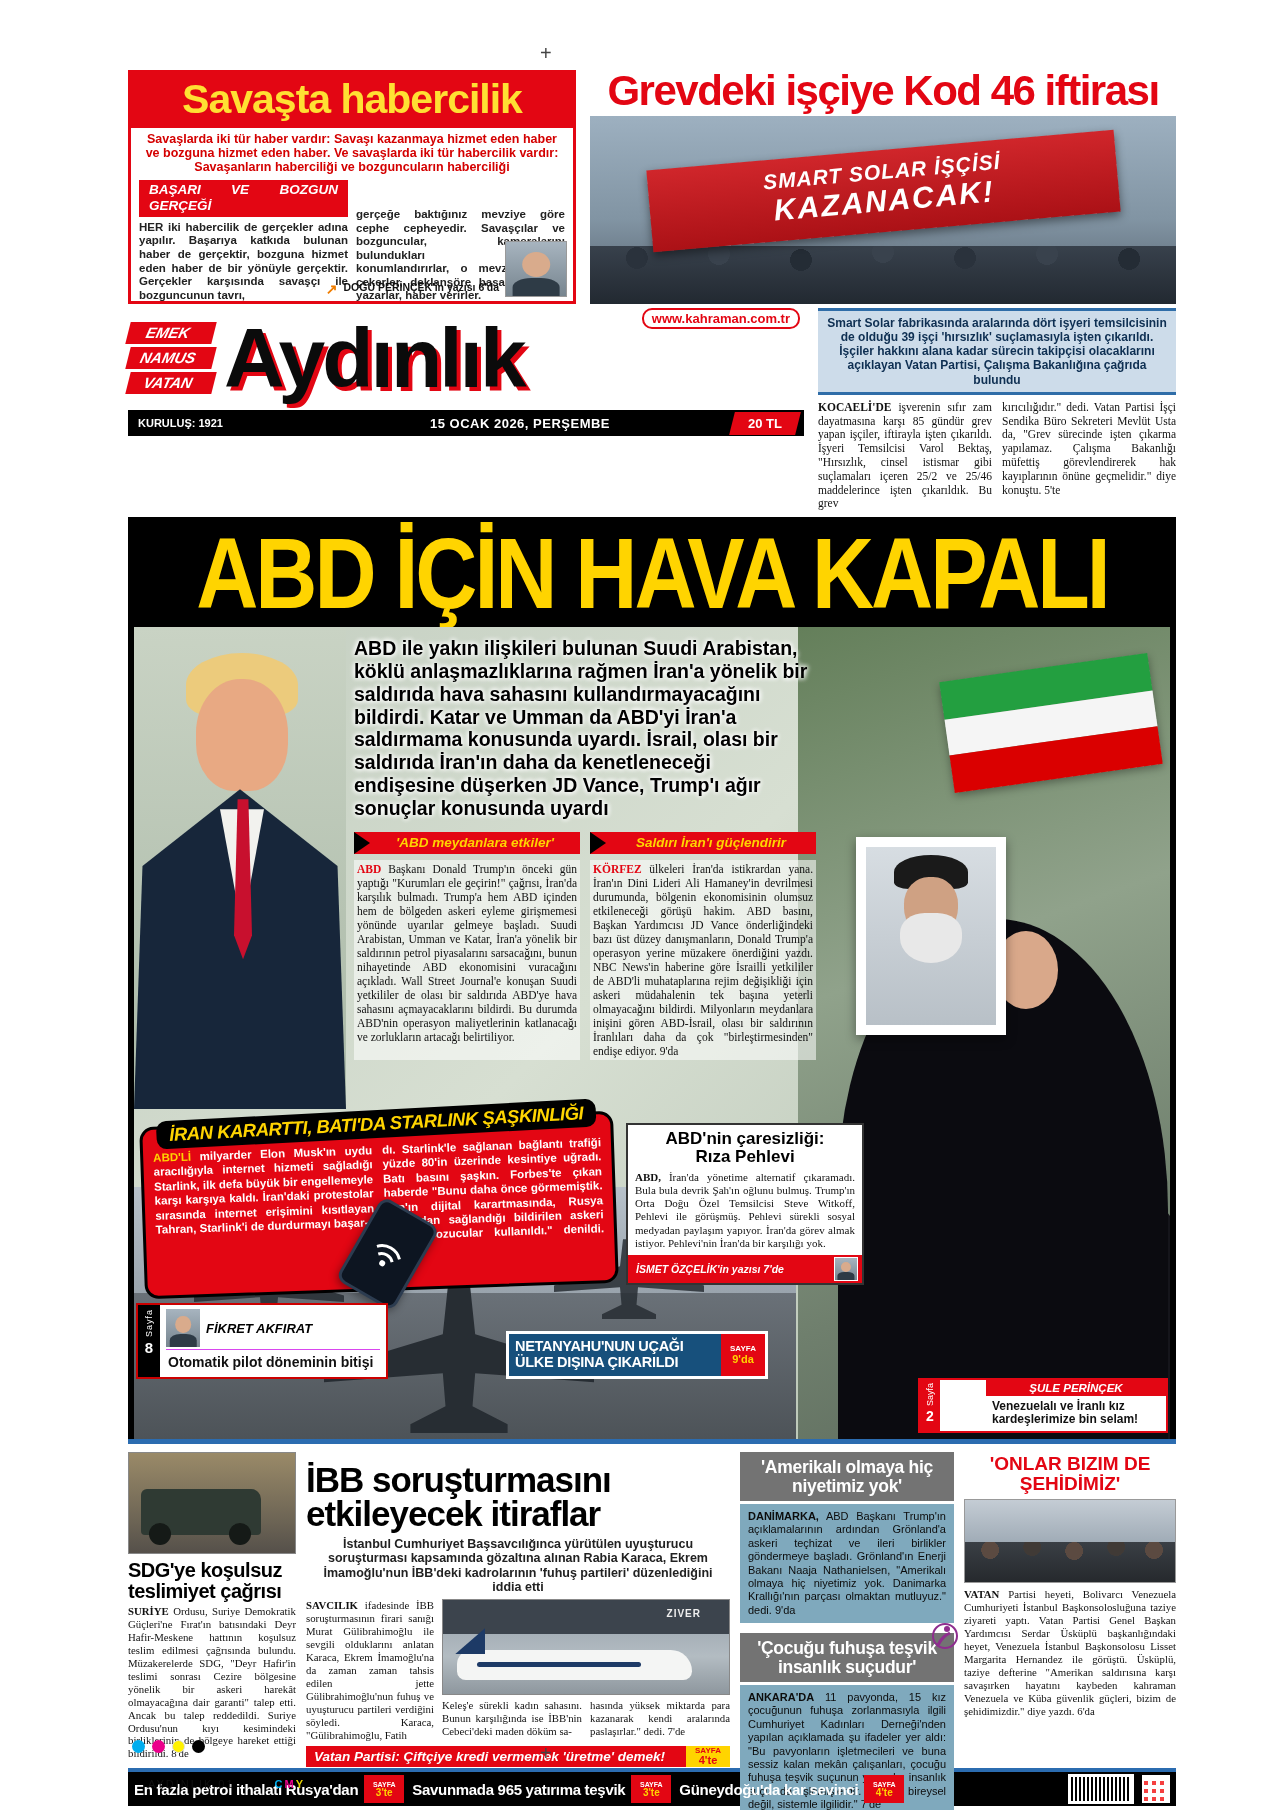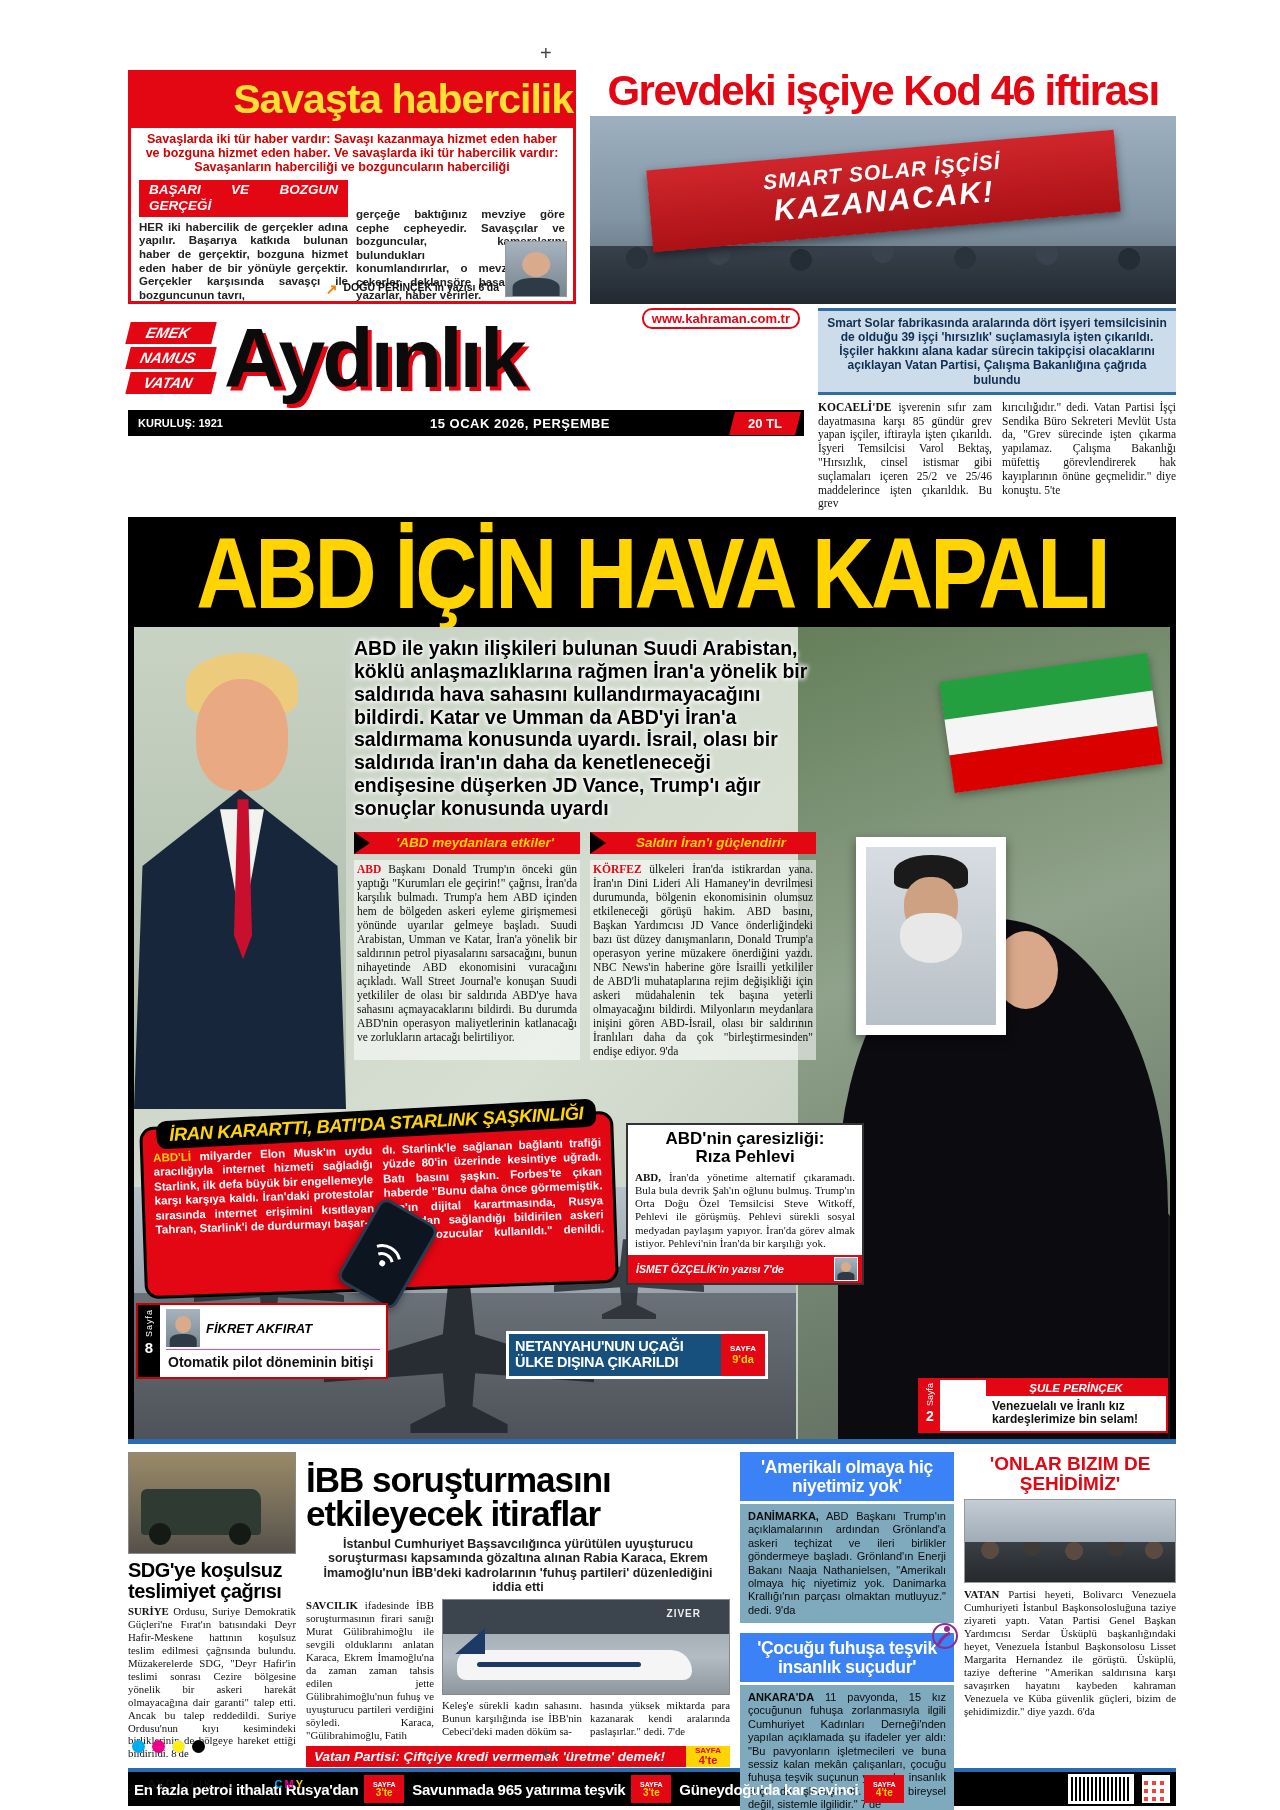--- a/index.html
+++ b/index.html
@@ -8,21 +8,21 @@
   .serif { font-family:"Liberation Serif", serif; }
 
   .crop { position:absolute; left:540px; color:#444; font-size:20px; font-weight:400; }
   .crop.top { top:42px; } .crop.bot { top:1742px; }
 
   .page { position:absolute; left:128px; top:70px; width:1048px; }
 
   
   .row-top { display:flex; gap:14px; }
   .war-box { width:448px; height:234px; border:3px solid #e30613; background:#fff; position:relative; }
-  .war-title { background:#e30613; text-align:right; padding:3px 0 5px;
+  .war-title { background:#e30613; text-align:center; padding:3px 0 5px;
                color:#ffe033; font-size:41px; font-weight:900; letter-spacing:-1px; transform-origin:center; }
   .war-sub { color:#d40000; font-weight:800; font-size:12.5px; line-height:1.12; text-align:center; padding:4px 8px 2px; }
   .war-cols { display:flex; gap:8px; padding:4px 8px; }
   .war-col { flex:1; font-size:11.5px; font-weight:700; color:#222; text-align:justify; line-height:1.18; }
   .war-kicker { display:inline-block; background:#e30613; color:#fff; font-style:italic; font-weight:800;
                 font-size:13.5px; padding:2px 10px 3px; margin-bottom:4px; }
   .war-foot { position:absolute; right:6px; bottom:4px; display:flex; align-items:flex-end; gap:6px; }
   .war-byline { font-size:10.5px; font-weight:800; color:#111; padding-bottom:4px; }
   .arrow-ic { color:#f07d00; font-weight:900; font-size:14px; }
   .portrait { background:linear-gradient(#a7b4bf,#77858f); position:relative; overflow:hidden; flex:none; }
@@ -223,21 +223,21 @@
   .ibb-strip { margin-top:4px; background:#e30613; display:flex; align-items:stretch; }
   .ibb-strip .st { flex:1; color:#fff; font-weight:800; font-style:italic; font-size:13.5px; display:flex;
                    align-items:center; padding:3px 8px; }
   .sayfa-yellow { width:44px; background:#ffd400; color:#e30613; display:flex; flex-direction:column;
                   align-items:center; justify-content:center; line-height:1; }
   .sayfa-yellow .s1 { font-size:8px; font-weight:900; }
   .sayfa-yellow .s2 { font-size:11px; font-weight:900; }
 
   .teal-col { width:214px; display:flex; flex-direction:column; gap:10px; }
   .tealbox { background:#fff; }
-  .teal-head { background:#3b82f6; color:#fff; font-weight:900; font-size:17.5px; line-height:1.05;
+  .teal-head { background:#737373; color:#fff; font-weight:900; font-size:17.5px; line-height:1.05;
                text-align:center; padding:6px 4px; letter-spacing:-.3px; position:relative; }
   .teal-body { background:#7fa9bd; color:#0c0c0c; font-size:11px; line-height:1.22; text-align:justify;
                padding:6px 8px; margin-top:3px; }
   .ckd-ic { position:absolute; right:-6px; top:-12px; }
 
   .onlar { flex:1; }
   .onlar-hl { color:#e30613; font-weight:900; font-size:19px; line-height:1.05; text-align:center; padding:2px 0 5px; }
   .onlar-photo { height:84px; background:linear-gradient(#c4ccd4,#93a0ac 70%,#7b8894); position:relative; overflow:hidden; border:1px solid #999; }
   .onlar-photo::before { content:""; position:absolute; left:0; right:0; bottom:0; height:40px;
       background:

